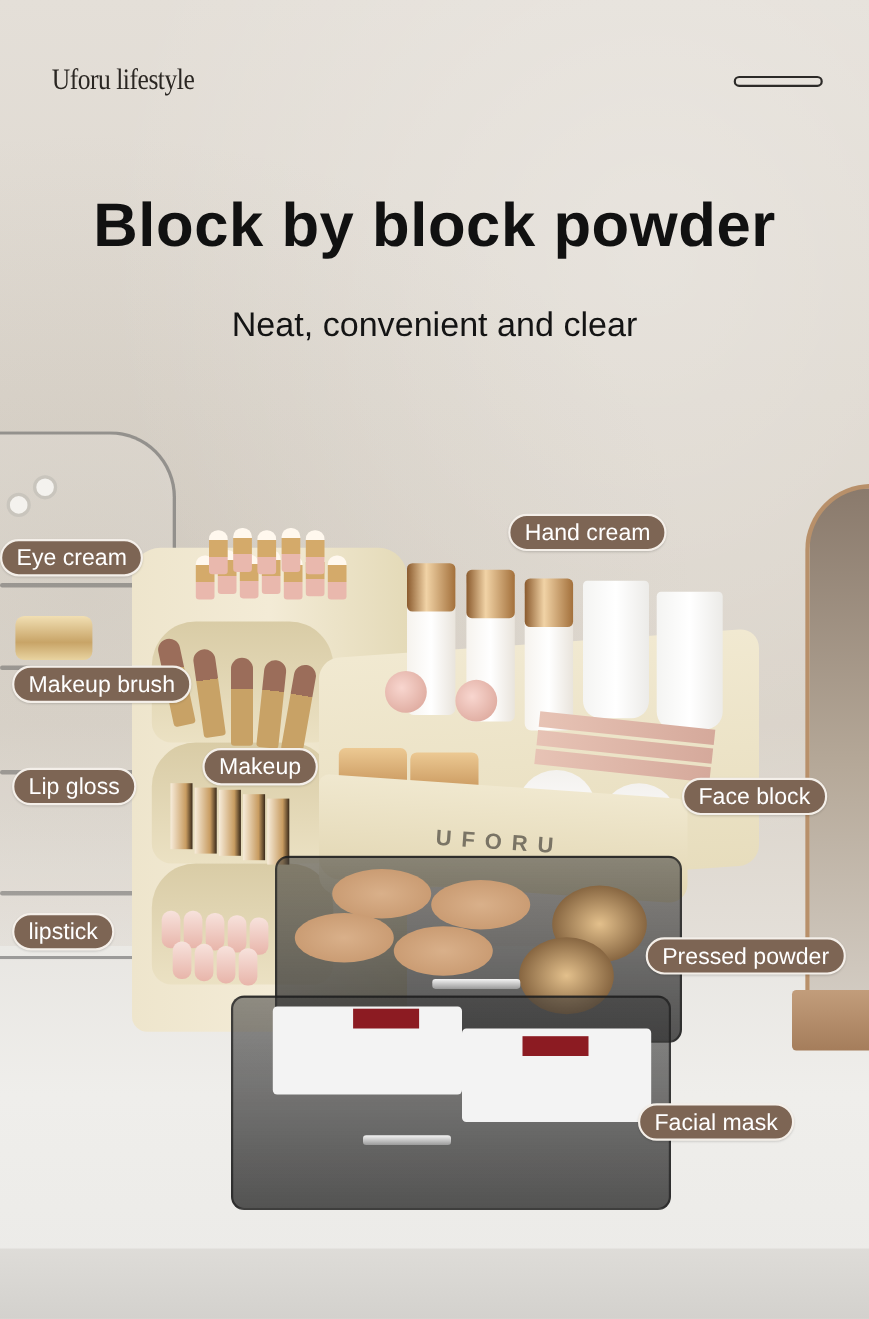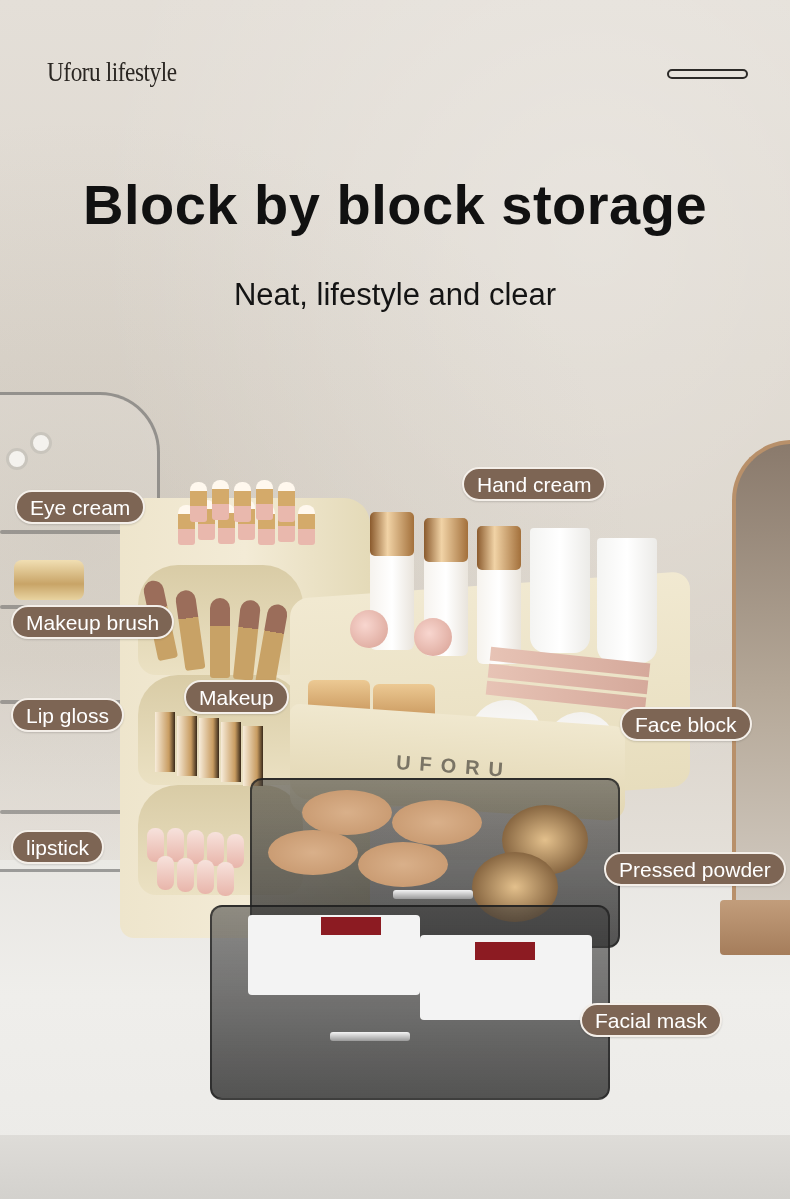--- a/index.html
+++ b/index.html
@@ -123,22 +123,22 @@
 </head>
 <body>
 
 <div class="wall-shade"></div>
 <div class="table-top"></div>
 <div class="table-edge"></div>
 
 <div class="brand">Uforu lifestyle</div>
 <div class="menu-bar"></div>
 
-<div class="headline">Block by block storage</div>
-<div class="subline">Neat, lifestyle and clear</div>
+<div class="headline">Block by block powder</div>
+<div class="subline">Neat, convenient and clear</div>
 
 <div>
   <div class="acrylic"></div>
   <div class="acrylic-shelf" style="top:530px"></div>
   <div class="acrylic-shelf" style="top:605px"></div>
   <div class="acrylic-shelf" style="top:700px"></div>
   <div class="acrylic-shelf" style="top:810px"></div>
   <div class="watch" style="left:30px; top:432px"></div>
   <div class="watch" style="left:6px; top:448px"></div>
   <div class="jar"></div>
@@ -223,21 +223,21 @@
   <div class="handle" style="left:393px; top:890px"></div>
 
   <div class="drawer" style="left:210px; top:905px; width:400px; height:195px"></div>
   <div class="mask" style="left:248px; top:915px; width:172px; height:80px"></div>
   <div class="mask" style="left:420px; top:935px; width:172px; height:85px"></div>
   <div class="mask-logo" style="left:321px; top:917px"></div>
   <div class="mask-logo" style="left:475px; top:942px"></div>
   <div class="handle" style="left:330px; top:1032px"></div>
 </div>
 
-<div class="tag" style="left:15px; top:490px">Eye cream</div>
+<div class="tag" style="left:0; top:490px">Eye cream</div>
 <div class="tag" style="left:11px; top:605px">Makeup brush</div>
 <div class="tag" style="left:184px; top:680px">Makeup</div>
 <div class="tag" style="left:11px; top:698px">Lip gloss</div>
 <div class="tag" style="left:11px; top:830px">lipstick</div>
 <div class="tag" style="left:462px; top:467px">Hand cream</div>
 <div class="tag" style="left:620px; top:707px">Face block</div>
-<div class="tag" style="left:604px; top:852px">Pressed powder</div>
+<div class="tag" style="left:587px; top:852px">Pressed powder</div>
 <div class="tag" style="left:580px; top:1003px">Facial mask</div>
 
 </body></html>

